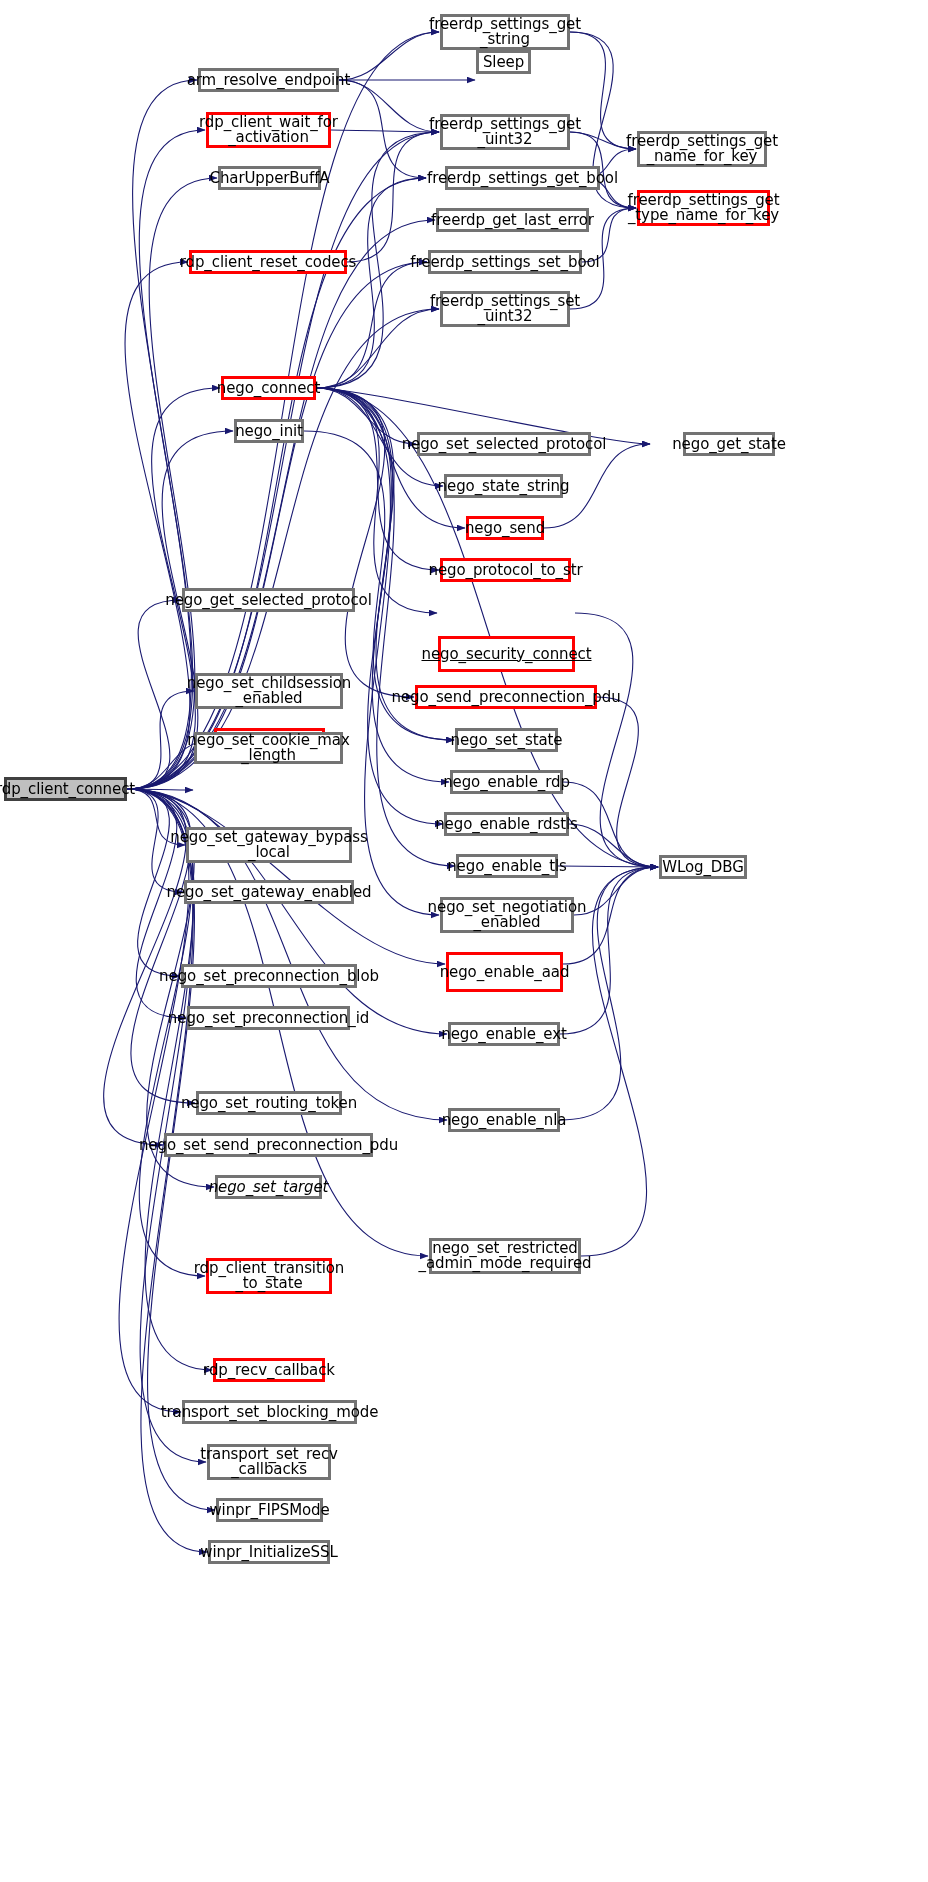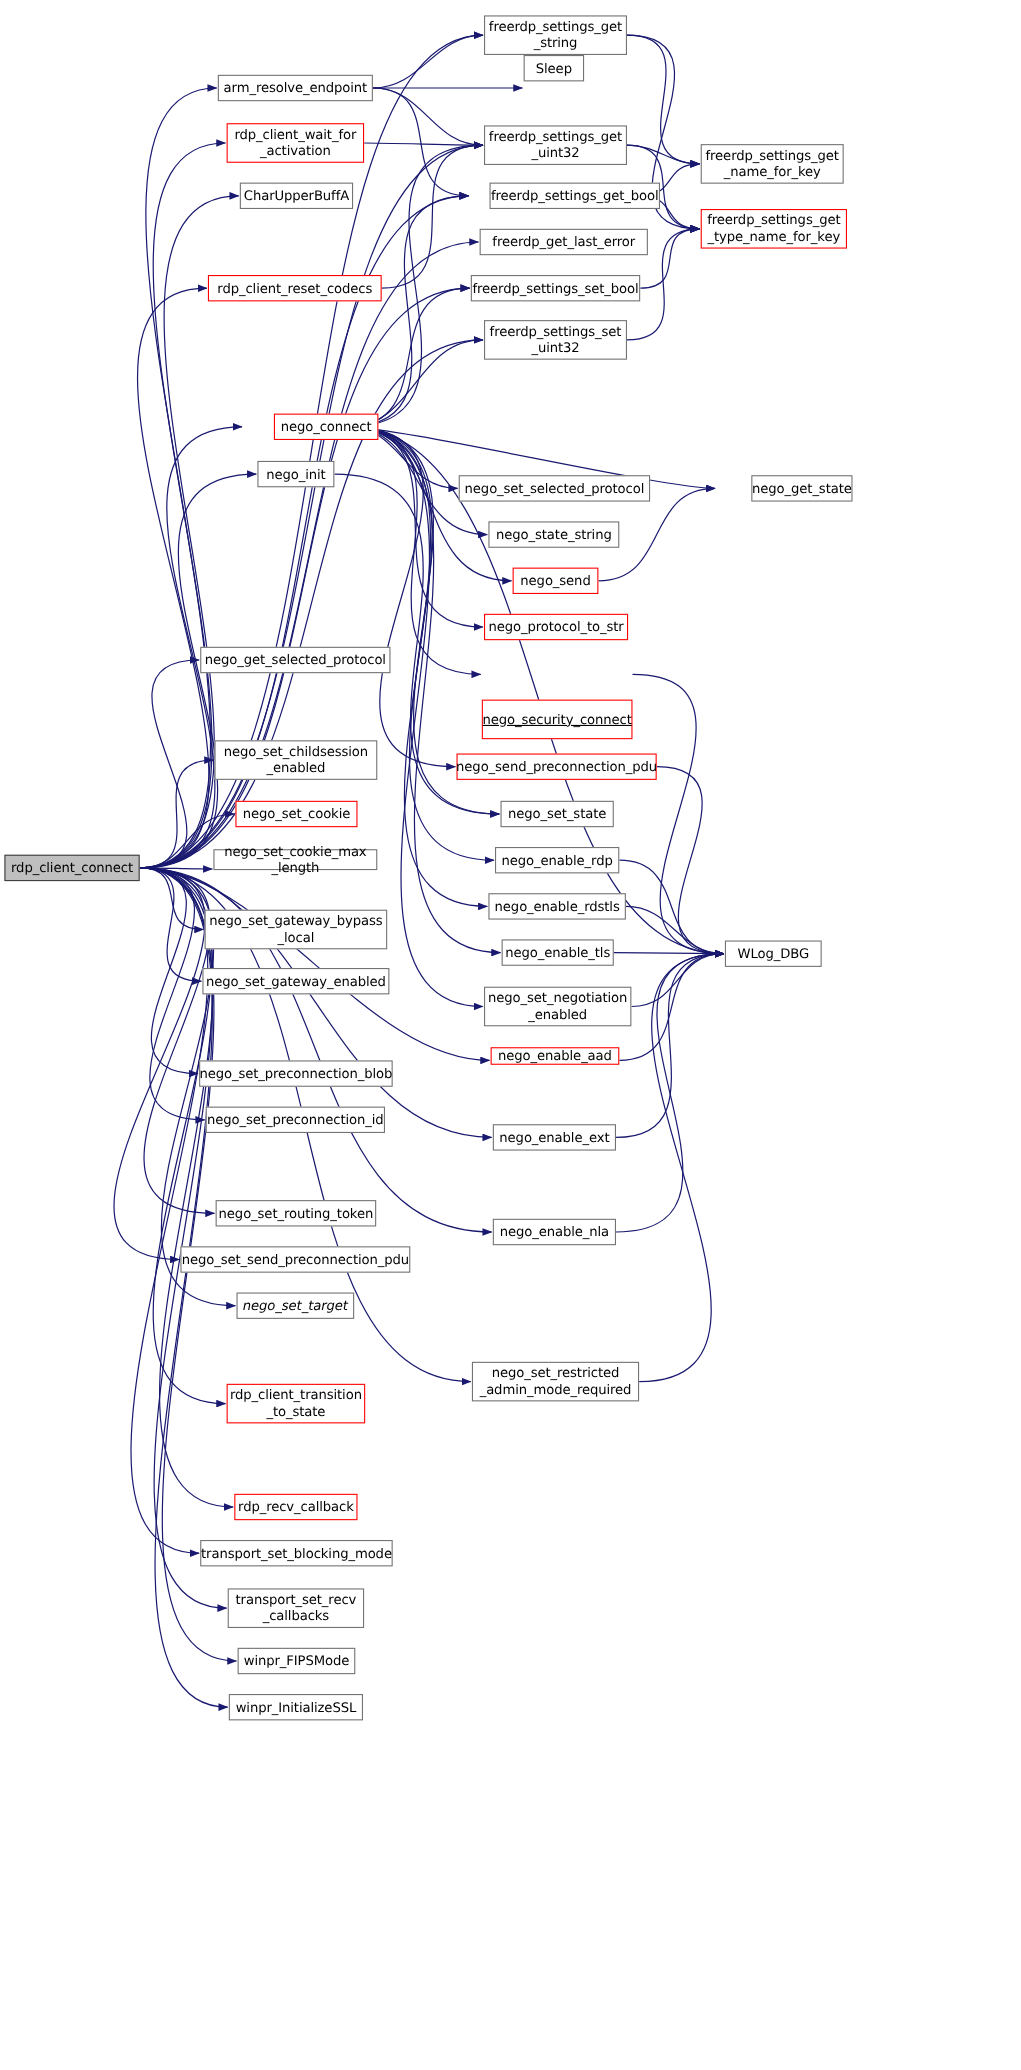--- a/index.html
+++ b/index.html
@@ -14,23 +14,23 @@
   }
   #edges{position:absolute;left:0;top:0;width:928px;height:1882px;}
   .node{
     position:absolute;
     box-sizing:border-box;
     display:flex;
     align-items:center;
     justify-content:center;
     text-align:center;
     background:#ffffff;
-    border:1px solid #737373;
+    border:3px solid #737373;
     color:#000000;
-    font-size:12px;
+    font-size:15px;
     line-height:15px;
     letter-spacing:-0.1px;
     white-space:pre-line;
     padding:0 20px;
     z-index:5;
   }
   .node.red{border-color:#ff0000;}
   .node.root{background:#bfbfbf;border-color:#404040;}
 </style>
 </head>
@@ -136,47 +136,47 @@
 _name_for_key</div>
       <div class="node" style="left: 445px; top: 166px; width: 155px; height: 24px;">freerdp_settings_get_bool</div>
       <div class="node" style="left: 218px; top: 166px; width: 103px; height: 24px;">CharUpperBuffA</div>
       <div class="node red" style="left: 637px; top: 190px; width: 133px; height: 36px;">freerdp_settings_get
 _type_name_for_key</div>
       <div class="node" style="left: 436px; top: 208px; width: 153px; height: 24px;">freerdp_get_last_error</div>
       <div class="node red" style="left: 189px; top: 250px; width: 158px; height: 24px;">rdp_client_reset_codecs</div>
       <div class="node" style="left: 428px; top: 250px; width: 154px; height: 24px;">freerdp_settings_set_bool</div>
       <div class="node" style="left: 440px; top: 291px; width: 130px; height: 36px;">freerdp_settings_set
 _uint32</div>
-      <div class="node red" style="left: 221px; top: 376px; width: 95px; height: 24px; margin-left: 28px;">nego_connect</div>
+      <div class="node red" style="left: 221px; top: 376px; width: 95px; height: 24px;">nego_connect</div>
       <div class="node" style="left: 417px; top: 432px; width: 174px; height: 24px;">nego_set_selected_protocol</div>
       <div class="node" style="left: 651px; top: 432px; width: 92px; height: 24px; margin-left: 32px;">nego_get_state</div>
       <div class="node" style="left: 234px; top: 419px; width: 70px; height: 24px;">nego_init</div>
       <div class="node" style="left: 444px; top: 474px; width: 119px; height: 24px;">nego_state_string</div>
       <div class="node red" style="left: 466px; top: 516px; width: 78px; height: 24px;">nego_send</div>
       <div class="node red" style="left: 440px; top: 558px; width: 131px; height: 24px;">nego_protocol_to_str</div>
       <div class="node" style="left: 182px; top: 588px; width: 173px; height: 24px;">nego_get_selected_protocol</div>
       <div class="node red" style="left: 438px; top: 636px; width: 137px; height: 36px; text-decoration: underline;">nego_security_connect</div>
       <div class="node" style="left: 195px; top: 673px; width: 148px; height: 36px;">nego_set_childsession
 _enabled</div>
       <div class="node red" style="left: 415px; top: 685px; width: 182px; height: 24px;">nego_send_preconnection_pdu</div>
       <div class="node red" style="left: 214px; top: 728px; width: 111px; height: 24px;">nego_set_cookie</div>
       <div class="node" style="left: 455px; top: 728px; width: 103px; height: 24px;">nego_set_state</div>
-      <div class="node" style="left: 194px; top: 772px; width: 149px; height: 19px;">nego_set_cookie_max
+      <div class="node" style="left: 194px; top: 732px; width: 149px; height: 32px;">nego_set_cookie_max
 _length</div>
       <div class="node" style="left: 450px; top: 770px; width: 113px; height: 24px;">nego_enable_rdp</div>
       <div class="node" style="left: 444px; top: 812px; width: 125px; height: 24px;">nego_enable_rdstls</div>
       <div class="node" style="left: 186px; top: 827px; width: 166px; height: 36px;">nego_set_gateway_bypass
 _local</div>
       <div class="node" style="left: 456px; top: 854px; width: 102px; height: 24px;">nego_enable_tls</div>
       <div class="node" style="left: 659px; top: 855px; width: 88px; height: 24px;">WLog_DBG</div>
       <div class="node" style="left: 184px; top: 880px; width: 170px; height: 24px;">nego_set_gateway_enabled</div>
       <div class="node" style="left: 440px; top: 897px; width: 134px; height: 36px;">nego_set_negotiation
 _enabled</div>
       <div class="node" style="left: 181px; top: 964px; width: 176px; height: 24px;">nego_set_preconnection_blob</div>
-      <div class="node red" style="left: 446px; top: 952px; width: 117px; height: 16px;">nego_enable_aad</div>
+      <div class="node red" style="left: 446px; top: 952px; width: 117px; height: 40px;">nego_enable_aad</div>
       <div class="node" style="left: 187px; top: 1006px; width: 163px; height: 24px;">nego_set_preconnection_id</div>
       <div class="node" style="left: 448px; top: 1022px; width: 112px; height: 24px;">nego_enable_ext</div>
       <div class="node" style="left: 196px; top: 1091px; width: 146px; height: 24px;">nego_set_routing_token</div>
       <div class="node" style="left: 448px; top: 1108px; width: 112px; height: 24px;">nego_enable_nla</div>
       <div class="node" style="left: 164px; top: 1133px; width: 209px; height: 24px;">nego_set_send_preconnection_pdu</div>
       <div class="node" style="left: 215px; top: 1175px; width: 107px; height: 24px; font-style: italic;">nego_set_target</div>
       <div class="node" style="left: 429px; top: 1238px; width: 152px; height: 36px;">nego_set_restricted
 _admin_mode_required</div>
       <div class="node red" style="left: 206px; top: 1258px; width: 126px; height: 36px;">rdp_client_transition
 _to_state</div>

